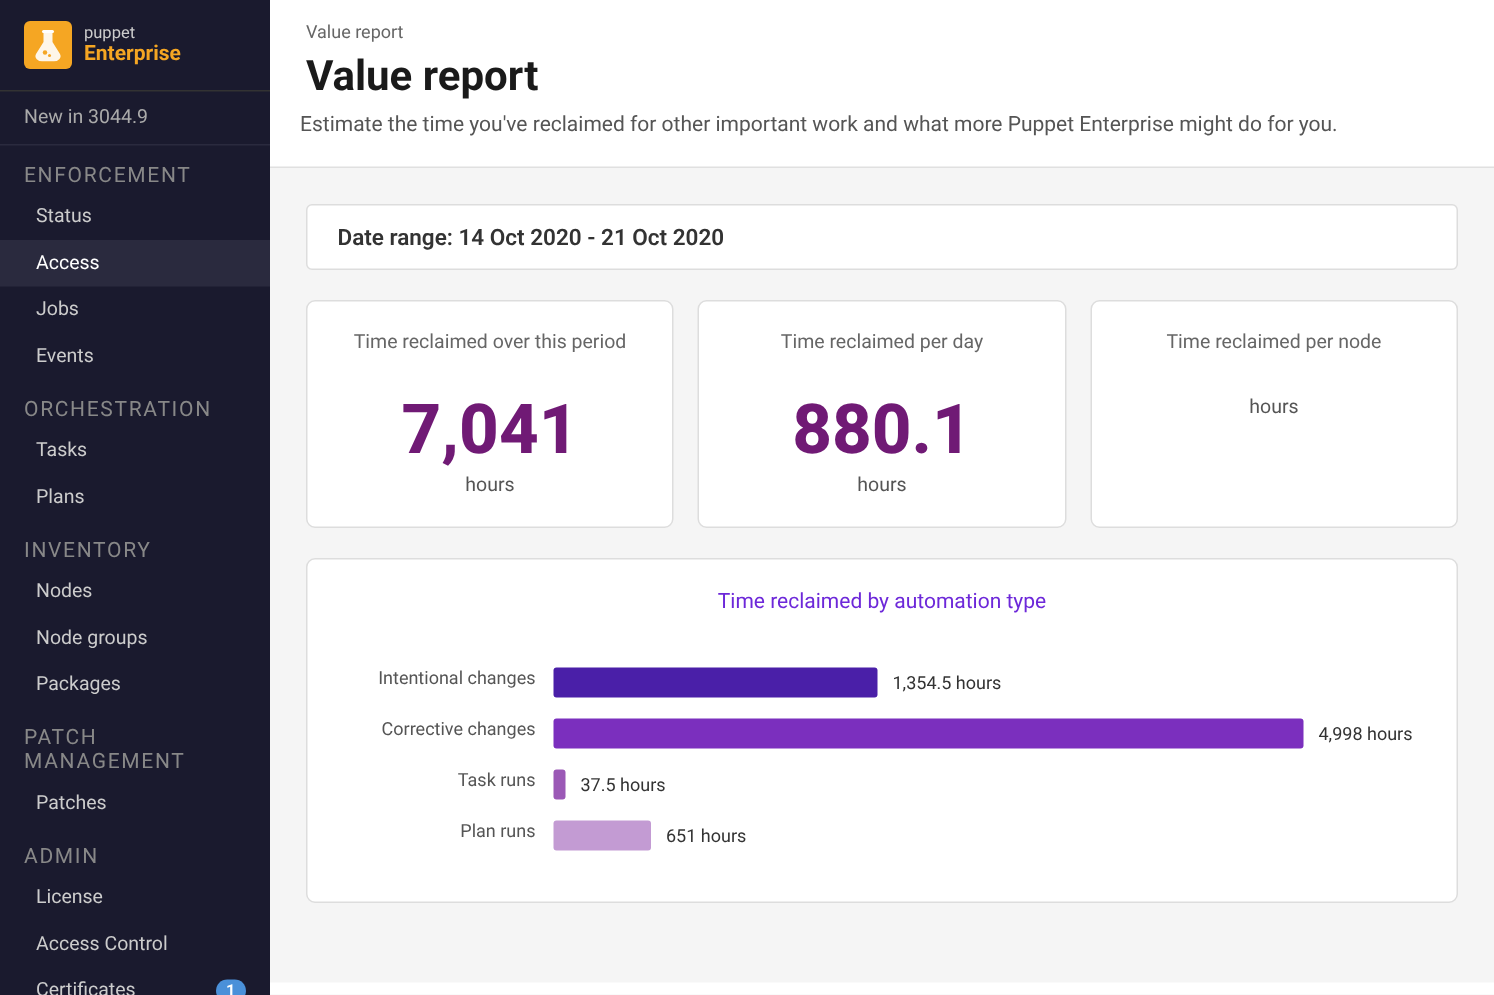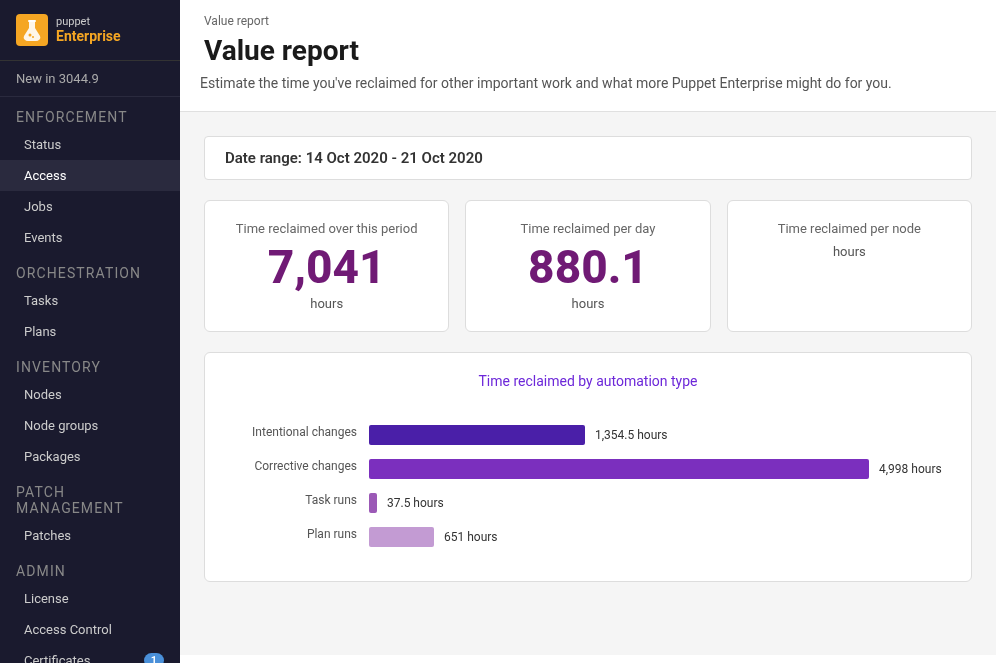--- a/index.html
+++ b/index.html
@@ -133,21 +133,21 @@
       background: #fff;
       border: 1px solid #ddd;
       border-radius: 6px;
       padding: 20px;
       text-align: center;
     }
 
     .stat-label {
       font-size: 13px;
       color: #666;
-      margin-bottom: 8px;
+      margin-bottom: 28px;
     }
 
     .stat-value {
       font-size: 46px;
       font-weight: 800;
       color: #701a75;
       line-height: 1;
     }
 
     .stat-unit {

